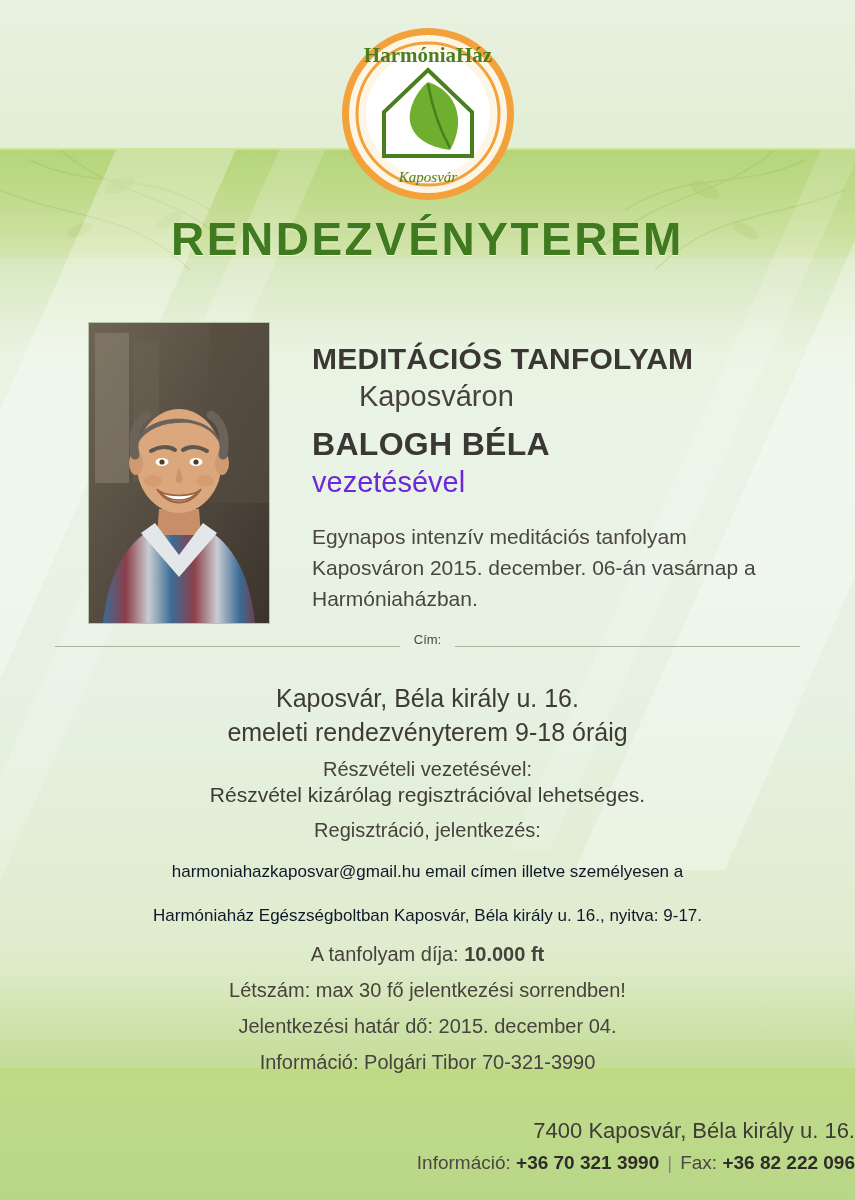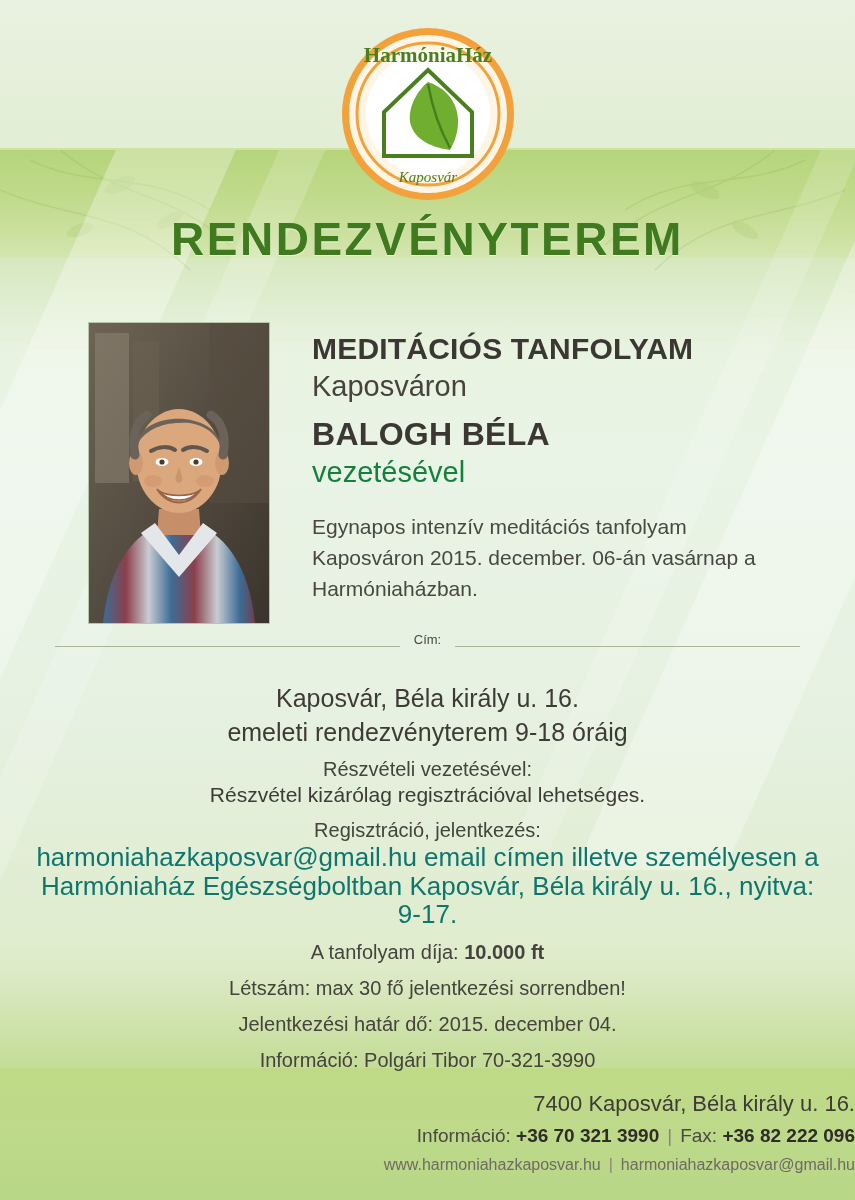--- a/index.html
+++ b/index.html
@@ -99,21 +99,21 @@
     z-index: 5;
   }
 
   
   .hero {
     position: absolute;
     top: 322px;
     left: 88px;
     width: 690px;
     display: flex;
-    align-items: flex-start;
+    align-items: center;
     z-index: 5;
   }
   .portrait {
     width: 180px;
     height: 300px;
     flex: 0 0 180px;
     border: 1px solid #b9c5a8;
     overflow: hidden;
     background: #4b443c;
     position: relative;
@@ -126,31 +126,32 @@
   .hl1 {
     font-size: 30px;
     font-weight: bold;
     color: #3b3733;
     letter-spacing: 0.2px;
   }
   .hl2 {
     font-size: 29px;
     color: #46423d;
     margin-top: 4px;
+    margin-left: 47px;
   }
   .hl3 {
     font-size: 32px;
     font-weight: bold;
     color: #3b3733;
     margin-top: 13px;
     letter-spacing: 0.3px;
   }
   .hl4 {
     font-size: 29px;
-    color: #15803d;
+    color: #6d28d9;
     margin-top: 3px;
   }
   .hero-body {
     margin-top: 22px;
     font-size: 21px;
     line-height: 31px;
     color: #4a4641;
   }
 
   
@@ -194,24 +195,24 @@
   .d-strong {
     font-size: 21px;
     margin-top: 2px;
     color: #3e3a36;
   }
   .d-reg-head {
     font-size: 20px;
     margin-top: 12px;
   }
   .d-reg-body {
-    font-size: 26px;
+    font-size: 17px;
     line-height: 28px;
-    margin-top: 1px;
-    color: #0f766e;
+    margin-top: 16px;
+    color: #0f172a;
   }
   .d-line {
     font-size: 20px;
     margin-top: 13px;
   }
   .d-line b { font-weight: bold; }
 
   
   .footer {
     position: absolute;
@@ -375,18 +376,15 @@
     <div class="d-line">
       <span>Információ: </span><span>Polgári Tibor 70-321-3990</span>
     </div>
   </div>
 
   <div class="footer">
     <div class="f1">7400 Kaposvár, Béla király u. 16.</div>
     <div class="f2">
       <span>Információ: </span><b>+36 70 321 3990</b><span class="f-sep">|</span><span>Fax: </span><b>+36 82 222 096</b>
     </div>
-    <div class="f3">
-      <span>www.harmoniahazkaposvar.hu</span><span class="f-sep">|</span><span>harmoniahazkaposvar@gmail.hu</span>
-    </div>
   </div>
 
 </div>
 
 </body></html>

